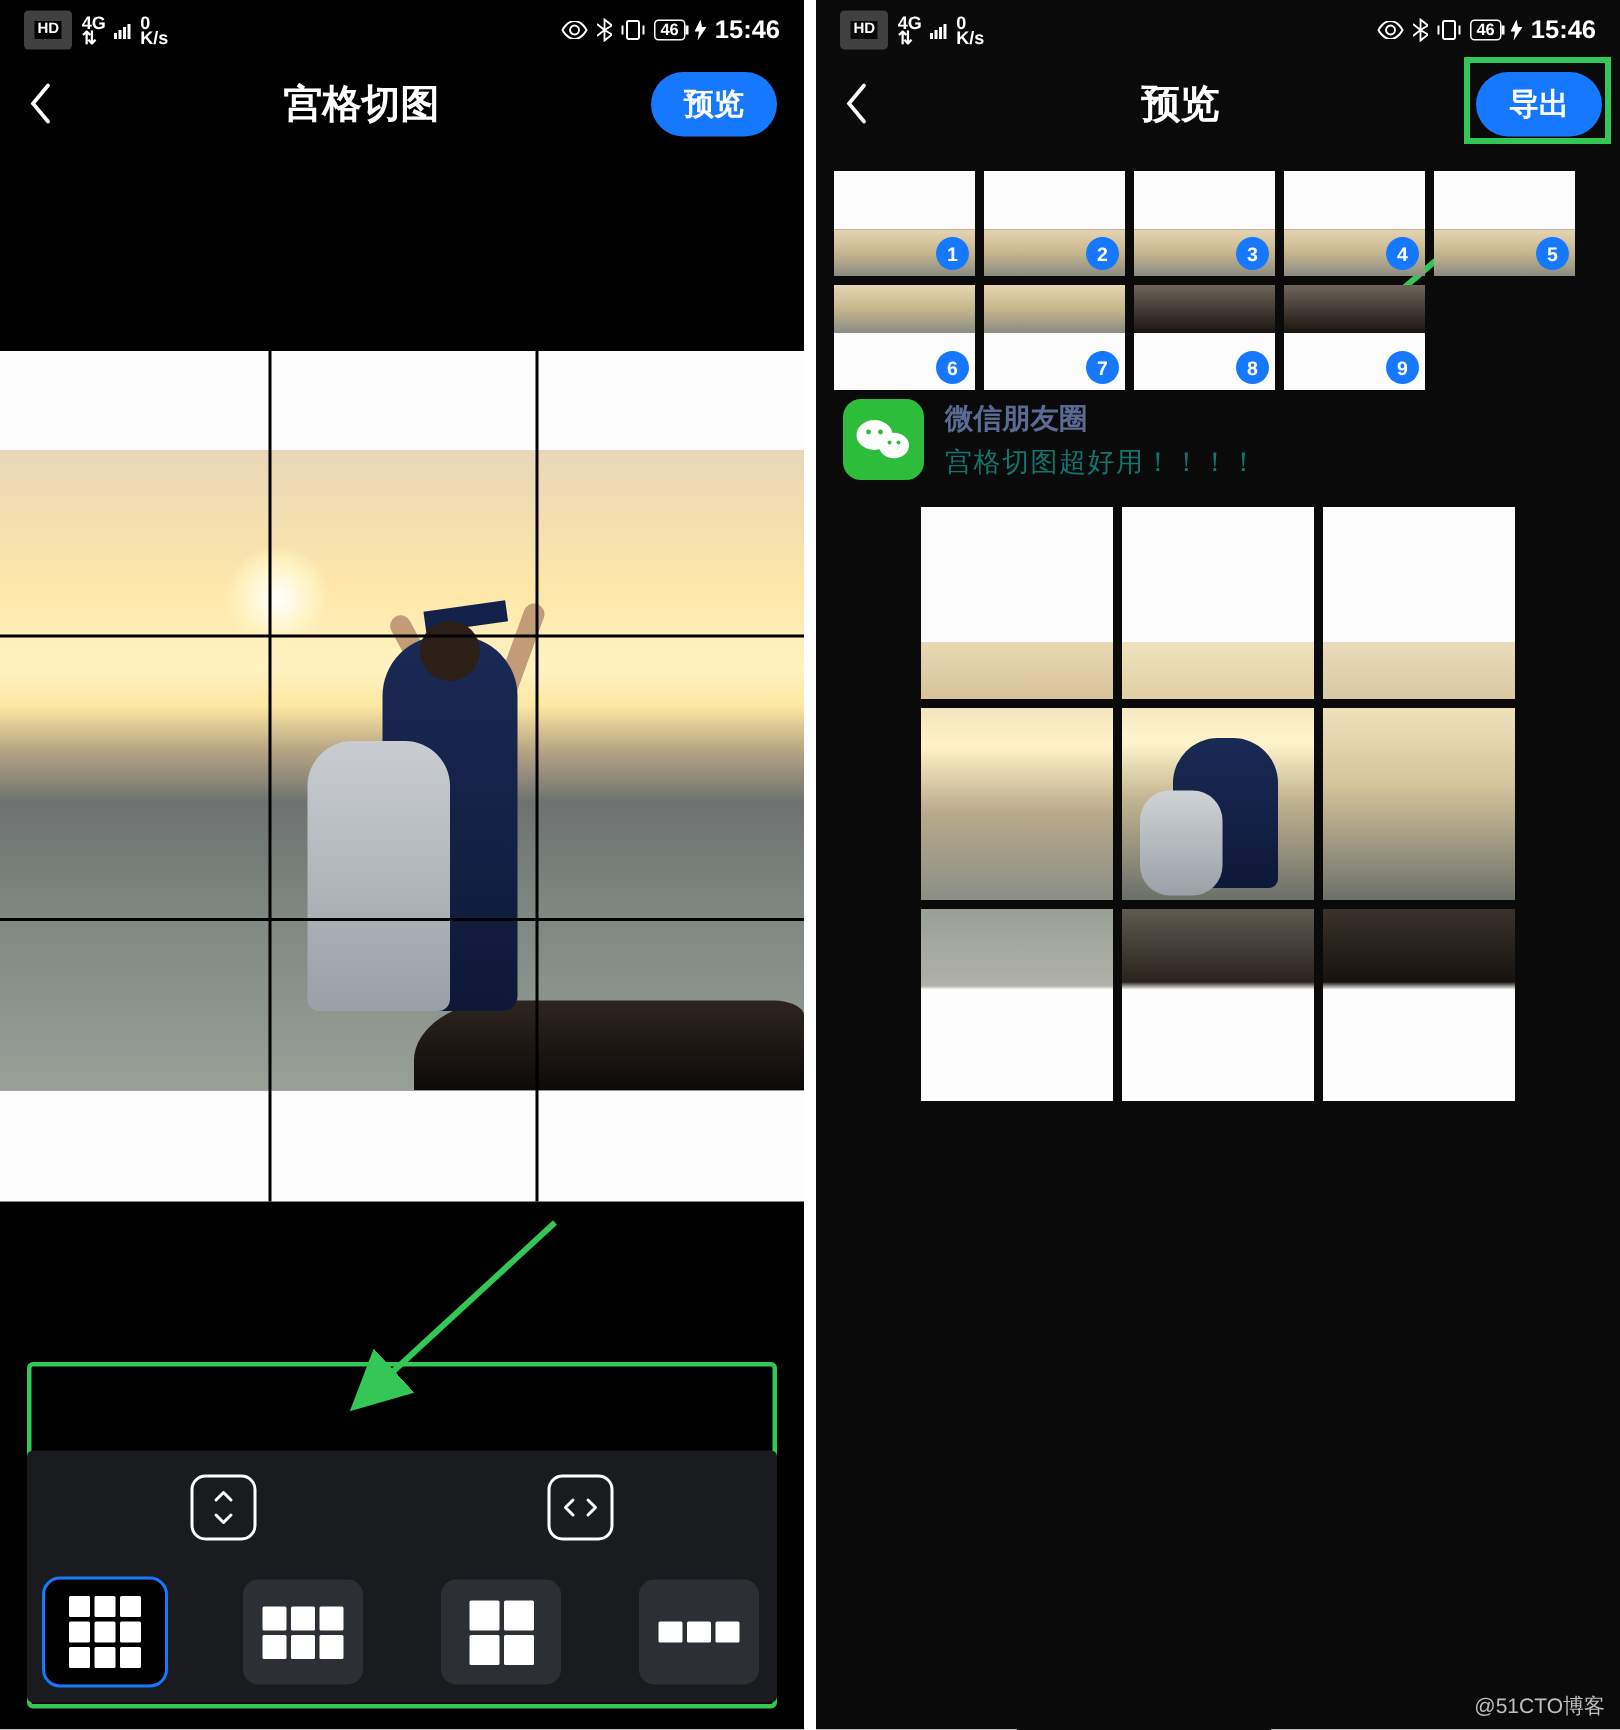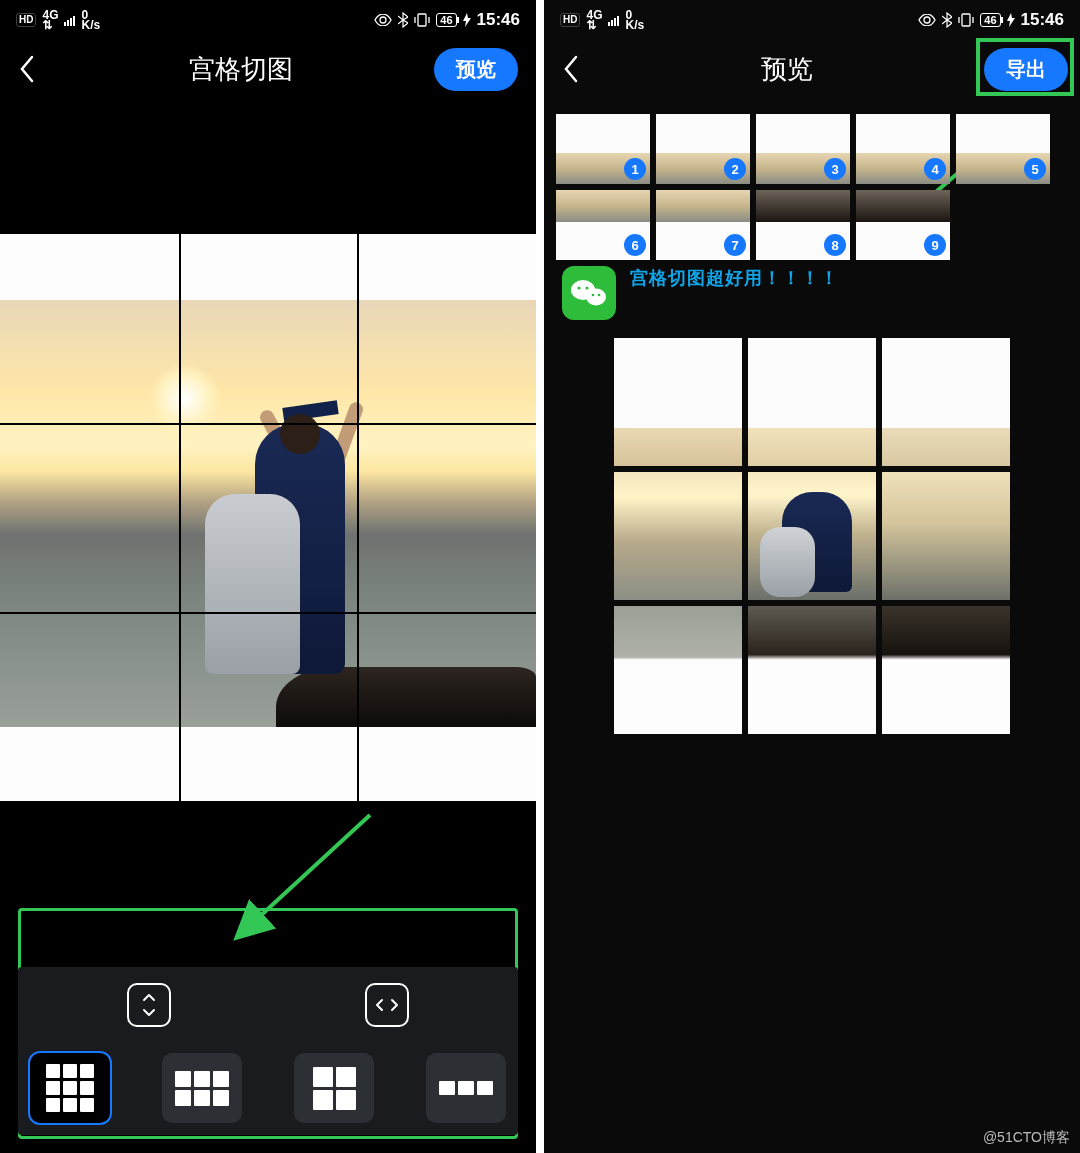--- a/index.html
+++ b/index.html
@@ -3,32 +3,32 @@
 <meta charset="utf-8">
 <style>
   *{box-sizing:border-box;margin:0;padding:0;}
   body{background:#fff;font-family:-apple-system,"Helvetica Neue",Arial,sans-serif;width:1080px;height:1153px;overflow:hidden;position:relative;}
   .stage{display:flex;gap:8px;padding:0 0 0 0;width:1080px;height:1153px;position:relative;}
   .phone{width:536px;height:1153px;background:#000;color:#fff;position:relative;overflow:hidden;}
   .phone.right{background:#0a0a0a;}
   
   .status{height:34px;display:flex;align-items:center;justify-content:space-between;padding:6px 16px 0;font-size:15px;font-weight:600;}
   .status .sl,.status .sr{display:flex;align-items:center;gap:6px;}
-  .pill{font-size:10px;border:1px solid #404040;border-radius:3px;padding:0 2px;line-height:12px;font-weight:700;}
+  .pill{font-size:10px;border:7px solid #404040;border-radius:3px;padding:0 2px;line-height:12px;font-weight:700;}
   .tiny{font-size:12px;line-height:10px;}
   .col{display:flex;flex-direction:column;align-items:flex-start;}
   .sig{display:flex;align-items:flex-end;gap:1px;height:12px;}
   .sig i{display:block;width:2px;background:#fff;}
   .sig i:nth-child(1){height:4px}.sig i:nth-child(2){height:6px}.sig i:nth-child(3){height:8px}.sig i:nth-child(4){height:10px}
   .batt{border:1px solid #fff;border-radius:3px;padding:0 3px;font-size:11px;position:relative;}
   .batt:after{content:"";position:absolute;right:-3px;top:3px;width:2px;height:6px;background:#fff;}
   
   .nav{height:70px;display:flex;align-items:center;justify-content:space-between;padding:0 18px;}
   .back{font-size:28px;font-weight:300;width:30px;}
-  .title{font-size:26px;font-weight:400;flex:1;text-align:center;}
+  .title{font-size:26px;font-weight:700;flex:1;text-align:center;}
   .pillBtn{background:#1677ff;color:#fff;font-size:20px;font-weight:600;padding:8px 22px;border-radius:22px;border:none;}
   
   .editor{position:relative;width:536px;height:567px;margin-top:130px;background:#000;}
   .photo{position:absolute;inset:0;}
   .sky{position:absolute;left:0;right:0;top:0;height:66px;background:#fdfdfd;}
   .sea{position:absolute;left:0;right:0;top:66px;bottom:74px;background:linear-gradient(180deg,#e9d7b8 0%,#ffe7a8 22%,#fff3c2 34%,#fde7a2 40%,#b5a484 47%,#6e7270 55%,#7c8580 70%,#98a098 100%);}
   .sun{position:absolute;left:150px;top:130px;width:70px;height:70px;border-radius:50%;background:radial-gradient(circle,#fff,#fff2c0 50%,transparent 72%);filter:blur(1px);}
   .couple{position:absolute;left:195px;top:140px;width:200px;height:340px;}
   .couple .p1{position:absolute;left:60px;top:50px;width:90px;height:250px;background:linear-gradient(180deg,#1a2a55,#0e1838);border-radius:40px 40px 10px 10px;}
   .couple .p2{position:absolute;left:10px;top:120px;width:95px;height:180px;background:linear-gradient(180deg,#c9cdd1,#9aa0a6);border-radius:30px 30px 8px 8px;}
@@ -70,21 +70,21 @@
   .thumb .tTop{position:absolute;inset:0;}
   .tWhite{background:#fcfcfc;}
   .tSea{background:linear-gradient(180deg,#e6d5b2,#c7b68c 50%,#8a8c84);}
   .tRock{background:linear-gradient(180deg,#6e655a,#1a1410);}
   .thumb .half{position:absolute;left:0;right:0;}
   .num{position:absolute;right:4px;bottom:4px;width:22px;height:22px;border-radius:50%;background:#1677ff;color:#fff;font-size:13px;display:flex;align-items:center;justify-content:center;font-weight:600;}
   .hint{text-align:center;color:#d8d8d8;font-size:16px;padding:14px 10px 26px;}
   .post{display:flex;gap:14px;padding:0 18px;}
   .wx{width:54px;height:54px;background:#2dbd3a;border-radius:12px;display:flex;align-items:center;justify-content:center;flex-shrink:0; }
   .postTxt .name{color:#5b6a92;font-size:19px;font-weight:600;margin-bottom:4px;}
-  .postTxt .body{color:#0ea5e9;font-size:18px;letter-spacing:1px;font-weight:bold;}
+  .postTxt .body{color:#0f766e;font-size:18px;letter-spacing:1px;}
   .nineWrap{margin:18px auto 0;width:396px;}
   .nine{display:grid;grid-template-columns:repeat(3,128px);grid-template-rows:repeat(3,128px);gap:6px;}
   .cell{position:relative;overflow:hidden;background:#fcfcfc;}
   .cell .fill{position:absolute;inset:0;}
   .watermark{position:absolute;right:10px;bottom:6px;color:#bdbdbd;font-size:14px;}
   svg{display:block;}
 </style>
 </head>
 <body>
 
@@ -358,20 +358,21 @@
         <svg width="38" height="32" viewBox="0 0 38 32">
             <ellipse cx="13" cy="13" rx="12" ry="10" fill="#fff"></ellipse>
             <ellipse cx="26" cy="20" rx="10" ry="8.5" fill="#fff"></ellipse>
             <circle cx="9" cy="11" r="1.6" fill="#2dbd3a"></circle>
             <circle cx="17" cy="11" r="1.6" fill="#2dbd3a"></circle>
             <circle cx="23" cy="18" r="1.3" fill="#2dbd3a"></circle>
             <circle cx="29" cy="18" r="1.3" fill="#2dbd3a"></circle>
           </svg>
       </div>
       <div class="postTxt">
+        <div class="name">微信朋友圈</div>
         <div class="body">宫格切图超好用！！！！</div>
       </div>
     </div>
 
     <div class="nineWrap">
       <div class="nine">
         <div class="cell">
             <div class="fill" style="background:#fcfcfc;"></div>
             <div class="fill" style="top:70%;background:linear-gradient(180deg,#ead8b4,#d6c39a);"></div>
           </div>

